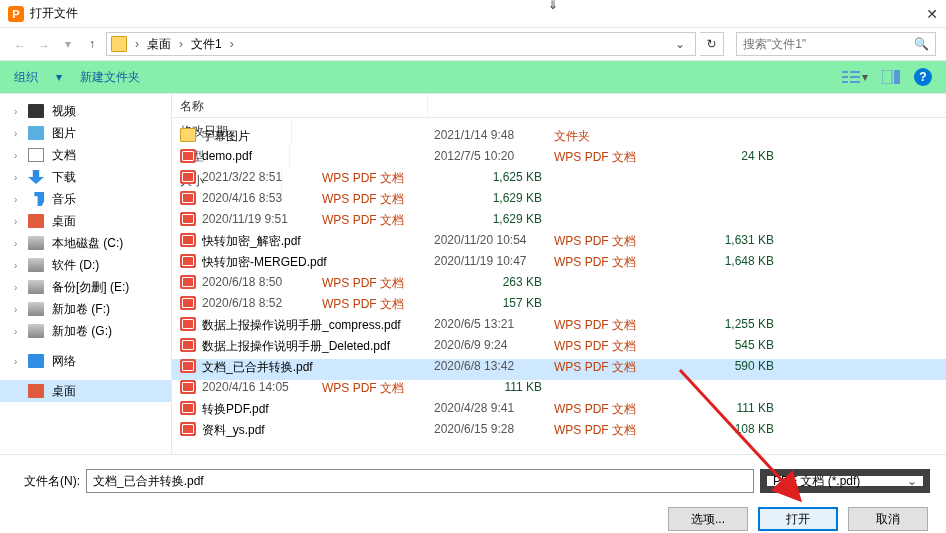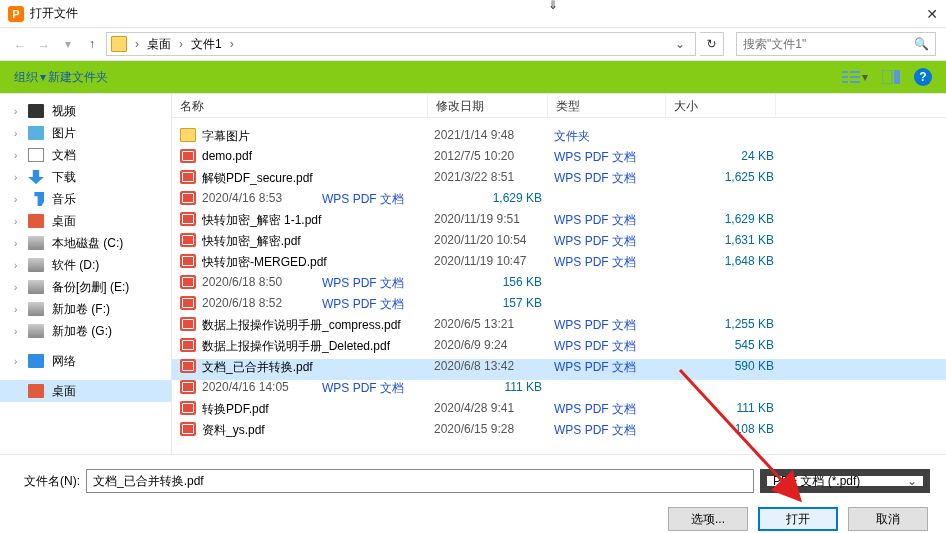--- a/index.html
+++ b/index.html
@@ -16,21 +16,21 @@
 .breadcrumb { flex: 1; height: 24px; border: 1px solid #ccc; display: flex; align-items: center; padding: 0 4px; gap: 2px; }
 .breadcrumb .folder-icon { width: 16px; height: 16px; background: #ffd86b; border: 1px solid #d0a020; border-radius: 1px; margin-right: 2px; }
 .breadcrumb span.sep { color: #666; padding: 0 4px; }
 .breadcrumb .crumb { padding: 0 2px; }
 .breadcrumb .dd { margin-left: auto; color: #555; padding: 0 6px; }
 .refresh { width: 24px; height: 24px; border: 1px solid #ccc; border-left: none; display: flex; align-items: center; justify-content: center; color: #333; }
 .searchbox { width: 200px; height: 24px; border: 1px solid #ccc; margin-left: 8px; display: flex; align-items: center; padding: 0 6px; color: #888; }
 .searchbox input { border: none; outline: none; flex: 1; color: #888; }
 .searchbox .sicon { color: #555; }
 
-.toolbar { height: 34px; background: #84cc16; border-top: 1px solid #e5e5e5; border-bottom: 1px solid #e5e5e5; display: flex; align-items: center; padding: 0 14px; gap: 2px; }
+.toolbar { height: 34px; background: #86efac; border-top: 1px solid #e5e5e5; border-bottom: 1px solid #e5e5e5; display: flex; align-items: center; padding: 0 14px; gap: 18px; }
 .toolbar .lbl { color: #195ea5; }
 .toolbar .sep { color: #195ea5; }
 .toolbar .right { margin-left: auto; display: flex; align-items: center; gap: 10px; }
 .toolbar .viewbtn { width: 26px; height: 20px; display: flex; align-items: center; justify-content: center; }
 .toolbar .help { width: 18px; height: 18px; border-radius: 50%; background: #0078d7; color: #fff; display: flex; align-items: center; justify-content: center; font-weight: bold; }
 
 .main { display: flex; height: 360px; }
 .sidebar { width: 172px; border-right: 1px solid #e8e8e8; padding: 6px 0; overflow: hidden; }
 .sidebar .item { display: flex; align-items: center; height: 22px; padding: 0 12px 0 28px; gap: 8px; white-space: nowrap; }
 .sidebar .item.sel { background: #cde8ff; }
@@ -41,38 +41,38 @@
 .ic-dl { background: #2f8de4; clip-path: polygon(30% 0, 70% 0, 70% 50%, 100% 50%, 50% 100%, 0 50%, 30% 50%); }
 .ic-music { background: #2f8de4; clip-path: polygon(40% 0, 100% 0, 100% 70%, 85% 100%, 60% 100%, 60% 30%, 40% 30%); }
 .ic-desk { background: #e05a3c; border-radius: 1px; }
 .ic-disk { background: linear-gradient(#ccc, #888); border-radius: 1px; }
 .ic-net { background: #2f8de4; border-radius: 1px; }
 .sidebar .spacer { height: 8px; }
 .sidebar .expand { position: absolute; left: 14px; color: #888; font-size: 10px; }
 .sidebar .item { position: relative; }
 
 .filepane { flex: 1; display: flex; flex-direction: column; overflow: hidden; }
-.colheaders { display: flex; height: 24px; border-bottom: 1px solid #e8e8e8; }
+.colheaders { display: flex; height: 24px; border-bottom: 1px solid #e8e8e8; flex-direction: column; }
 .colheaders div { padding: 4px 8px; border-right: 1px solid #f0f0f0; color: #333; }
 .ch-name { width: 256px; }
 .ch-date { width: 120px; }
 .ch-type { width: 118px; }
 .ch-size { width: 110px; text-align: left; }
 
 .filelist { flex: 1; overflow-y: auto; }
 .row { display: flex; height: 21px; align-items: flex-start; padding-left: 8px; }
 .row.sel { background: #cde8ff; }
 .row .fic { width: 16px; height: 14px; margin-right: 6px; flex-shrink: 0; }
 .fic-folder { background: #ffd86b; border: 1px solid #d0a020; border-radius: 1px; }
 .fic-pdf { background: #e74c3c; border-radius: 2px; position: relative; }
 .fic-pdf::after { content: ""; position: absolute; inset: 2px; border: 1px solid #fff; border-radius: 1px; }
 .row .fname { width: 232px; white-space: nowrap; overflow: hidden; }
 .row .fdate { width: 120px; color: #555; }
-.row .ftype { width: 118px; color: #1d4ed8; }
-.row .fsize { width: 102px; text-align: right; color: #0369a1; }
+.row .ftype { width: 118px; color: #c2410c; }
+.row .fsize { width: 102px; text-align: right; color: #14532d; }
 
 .bottom { padding: 14px 16px 10px 16px; border-top: 1px solid #e8e8e8; }
 .fnrow { display: flex; align-items: center; gap: 6px; }
 .fnrow .lbl { width: 64px; text-align: right; }
 .fnrow .inp { flex: 1; height: 24px; border: 1px solid #888; padding: 0 6px; }
 .fnrow .filter { width: 170px; height: 24px; border: 7px solid #404040; display: flex; align-items: center; padding: 0 6px; }
 .fnrow .filter .dd { margin-left: auto; color: #555; }
 
 .btnrow { display: flex; justify-content: flex-end; gap: 10px; margin-top: 14px; padding-right: 2px; }
 .btn { min-width: 80px; height: 24px; border: 1px solid #adadad; background: #e1e1e1; display: flex; align-items: center; justify-content: center; cursor: pointer; }
@@ -228,34 +228,32 @@
         </div>
         <div class="row">
           <div class="fic fic-pdf"></div>
     <div class="fname">demo.pdf</div>
     <div class="fdate">2012/7/5 10:20</div>
     <div class="ftype">WPS PDF 文档</div>
     <div class="fsize">24 KB</div>
         </div>
         <div class="row">
           <div class="fic fic-pdf"></div>
-    <div class="fname">解锁PDF_secure.pdf</div>
     <div class="fdate">2021/3/22 8:51</div>
     <div class="ftype">WPS PDF 文档</div>
     <div class="fsize">1,625 KB</div>
         </div>
         <div class="row">
           <div class="fic fic-pdf"></div>
     <div class="fdate">2020/4/16 8:53</div>
     <div class="ftype">WPS PDF 文档</div>
     <div class="fsize">1,629 KB</div>
         </div>
         <div class="row">
           <div class="fic fic-pdf"></div>
-    <div class="fname">快转加密_解密 1-1.pdf</div>
     <div class="fdate">2020/11/19 9:51</div>
     <div class="ftype">WPS PDF 文档</div>
     <div class="fsize">1,629 KB</div>
         </div>
         <div class="row">
           <div class="fic fic-pdf"></div>
     <div class="fname">快转加密_解密.pdf</div>
     <div class="fdate">2020/11/20 10:54</div>
     <div class="ftype">WPS PDF 文档</div>
     <div class="fsize">1,631 KB</div>
@@ -264,21 +262,21 @@
           <div class="fic fic-pdf"></div>
     <div class="fname">快转加密-MERGED.pdf</div>
     <div class="fdate">2020/11/19 10:47</div>
     <div class="ftype">WPS PDF 文档</div>
     <div class="fsize">1,648 KB</div>
         </div>
         <div class="row">
           <div class="fic fic-pdf"></div>
     <div class="fdate">2020/6/18 8:50</div>
     <div class="ftype">WPS PDF 文档</div>
-    <div class="fsize">156 KB</div>
+    <div class="fsize">263 KB</div>
         </div>
         <div class="row">
           <div class="fic fic-pdf"></div>
     <div class="fdate">2020/6/18 8:52</div>
     <div class="ftype">WPS PDF 文档</div>
     <div class="fsize">157 KB</div>
         </div>
         <div class="row">
           <div class="fic fic-pdf"></div>
     <div class="fname">数据上报操作说明手册_compress.pdf</div>

